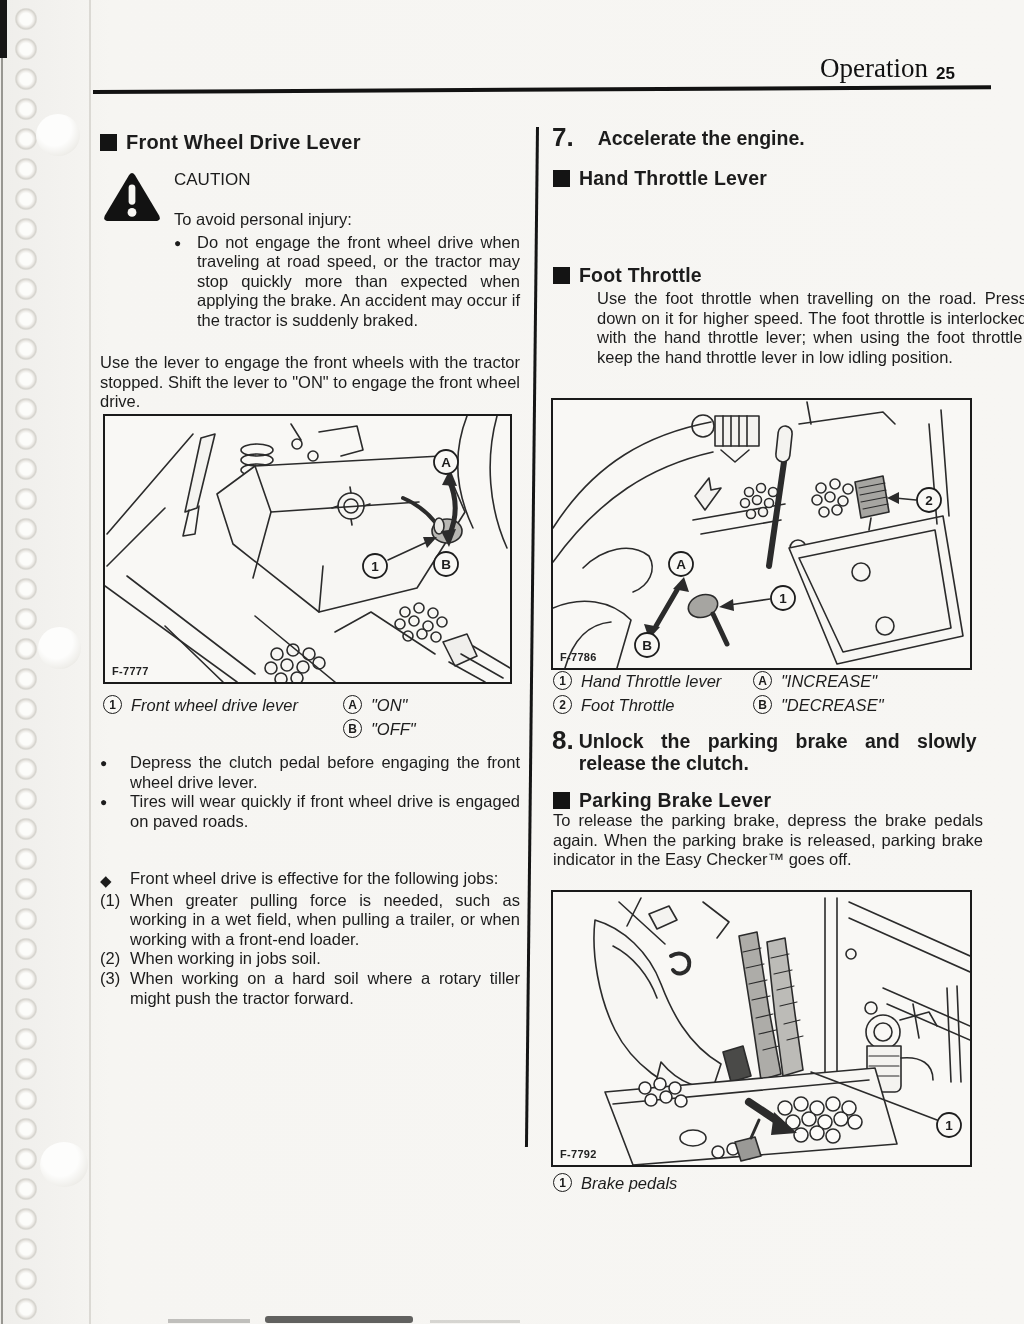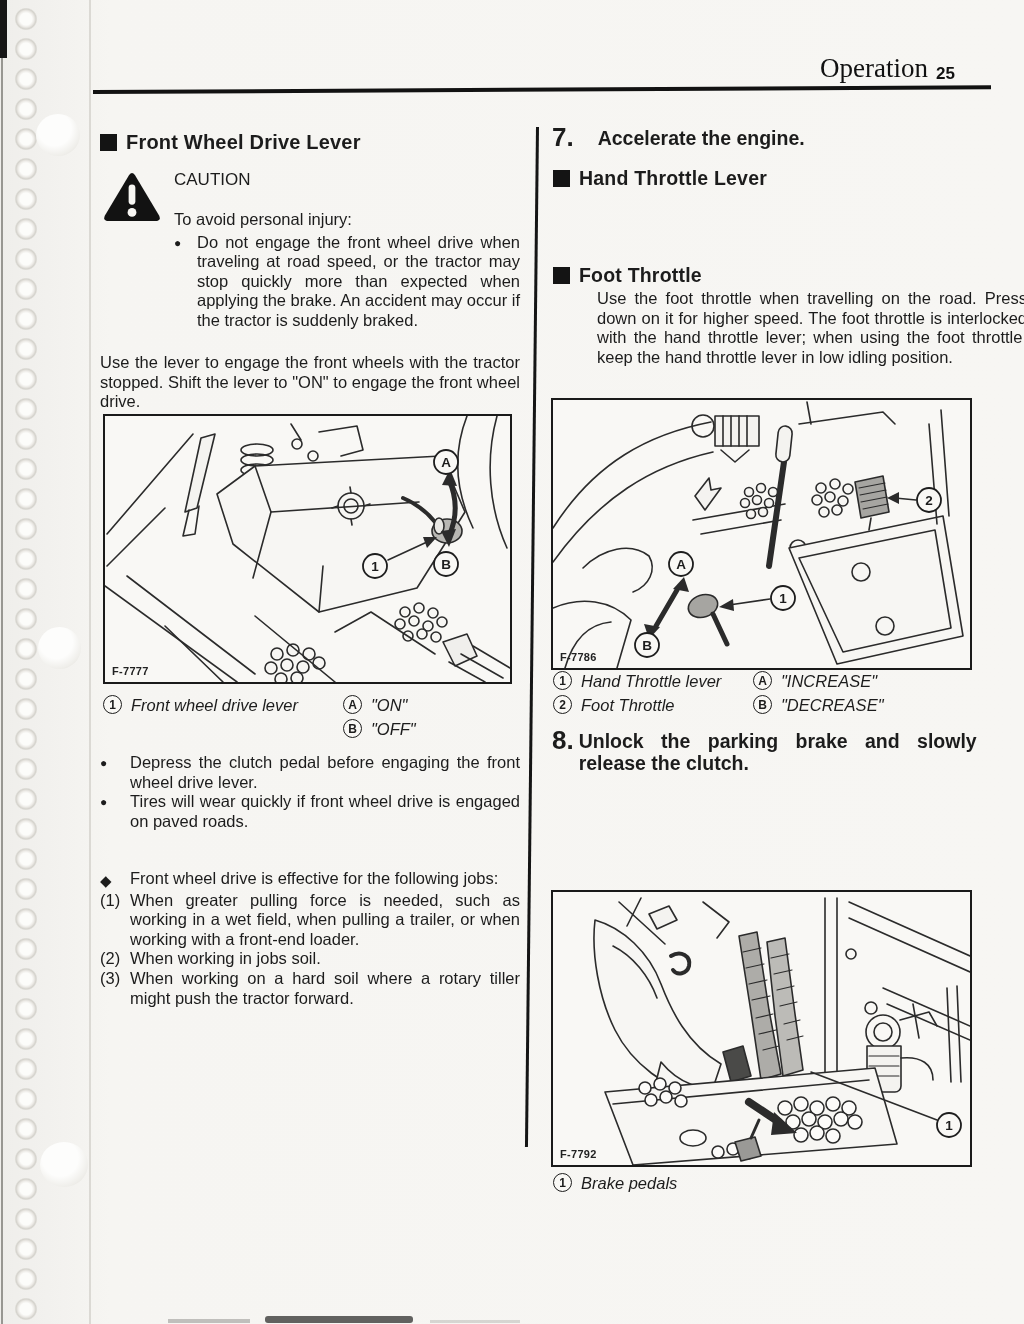--- a/index.html
+++ b/index.html
@@ -326,20 +326,25 @@
       <span class="mk">B</span>
       <span class="cap-text">"DECREASE"</span>
     </div>
   </div>
 
   <div class="abs step" style="left:552px;top:727px;width:436px;">
     <div class="step-num">8.</div>
     <div class="step-title" style="width:398px;">Unlock the parking brake and slowly release the clutch.</div>
   </div>
 
+  <div class="abs sec-head" style="left:553px;top:789px;width:430px;">
+    <div class="sq"></div>
+    <div class="lbl" style="font-size:19.5px;">Parking Brake Lever</div>
+  </div>
+  <div class="abs body-text" style="left:553px;top:811px;width:430px;">To release the parking brake, depress the brake pedals again. When the parking brake is released, parking brake indicator in the Easy Checker™ goes off.</div>
 
   <div class="figure" style="left:551px;top:890px;width:417px;height:273px;">
     <svg width="417" height="273" viewBox="0 0 417 273">
       <g stroke="#2b2b2b" stroke-width="1.6" fill="none" stroke-linecap="round" stroke-linejoin="round">
         <path d="M66 10 L112 52"></path>
           <path d="M88 6 L74 34"></path>
         <path d="M96 22 l20 -8 l8 14 l-20 9 z" fill="#f4f3f0"></path>
         <path d="M150 10 l26 20 l-12 16"></path>
         <path d="M42 28 C70 36 96 60 108 92 C118 118 134 152 168 172 L156 208 C112 198 78 170 62 138 C46 106 38 62 42 28 Z" fill="#f7f6f3"></path>
         <path d="M60 54 C80 64 96 84 104 106"></path>

